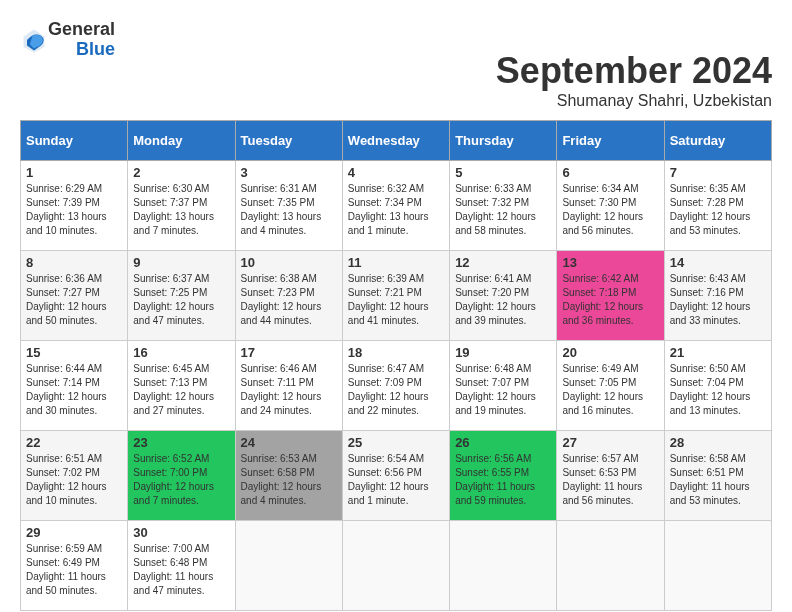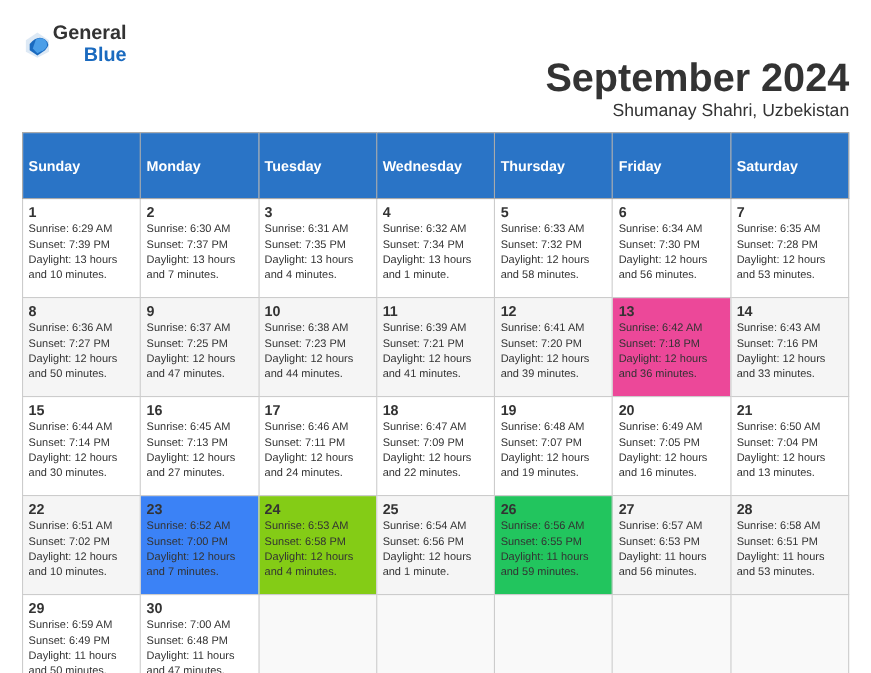--- a/index.html
+++ b/index.html
@@ -47,21 +47,21 @@
       width: 100%;
       border-collapse: collapse;
       table-layout: fixed;
     }
     thead tr th {
       background-color: #2a74c6;
       color: #fff;
       font-size: 13px;
       font-weight: bold;
       text-align: left;
-      padding: 22px 5px;
+      padding: 12px 5px;
       border: 1px solid #aaa;
     }
     tbody tr td {
       vertical-align: top;
       border: 1px solid #ccc;
       padding: 4px 5px;
       font-size: 10.5px;
       color: #333;
       background: #fff;
       min-height: 80px;
@@ -249,27 +249,27 @@
         </div>
         </td>
       </tr>
       <tr>
         <td style="background: rgb(245, 245, 245);">
           <div class="day-num">22</div>
         <div class="day-detail">
           Sunrise: 6:51 AM<br>Sunset: 7:02 PM<br>Daylight: 12 hours and 10 minutes.
         </div>
         </td>
-        <td style="background: #3b82f6;">
+        <td style="background: #22c55e;">
           <div class="day-num">23</div>
         <div class="day-detail">
           Sunrise: 6:52 AM<br>Sunset: 7:00 PM<br>Daylight: 12 hours and 7 minutes.
         </div>
         </td>
-        <td style="background: #84cc16;">
+        <td style="background: #a3a3a3;">
           <div class="day-num">24</div>
         <div class="day-detail">
           Sunrise: 6:53 AM<br>Sunset: 6:58 PM<br>Daylight: 12 hours and 4 minutes.
         </div>
         </td>
         <td style="background: rgb(245, 245, 245);">
           <div class="day-num">25</div>
         <div class="day-detail">
           Sunrise: 6:54 AM<br>Sunset: 6:56 PM<br>Daylight: 12 hours and 1 minute.
         </div>

